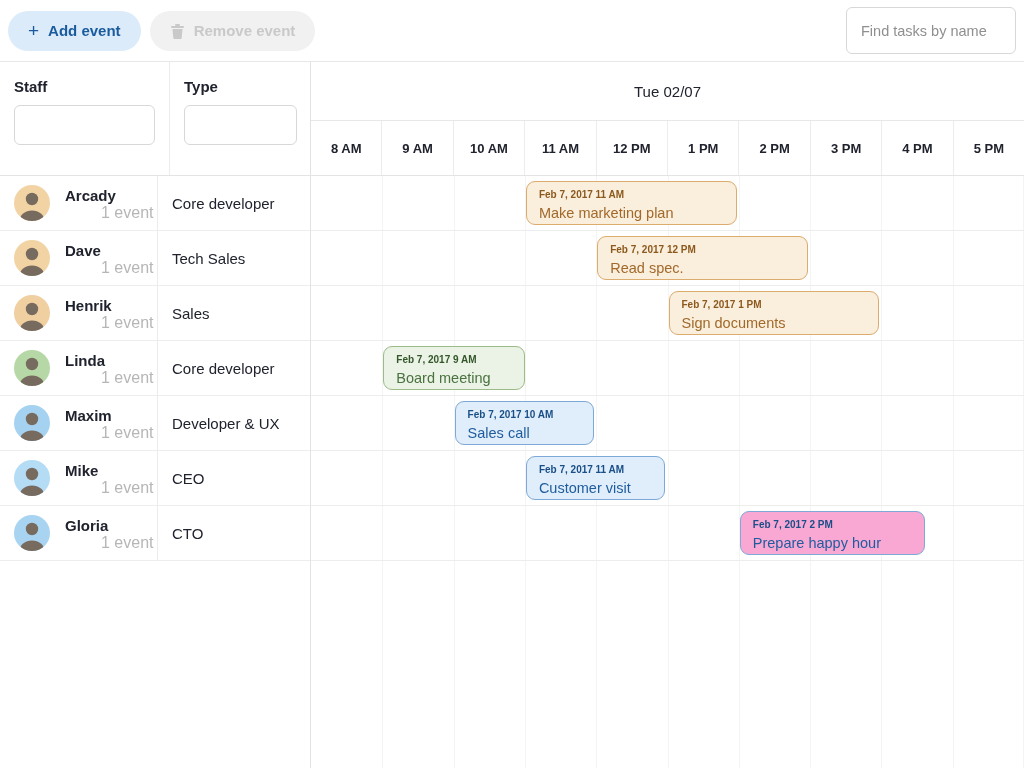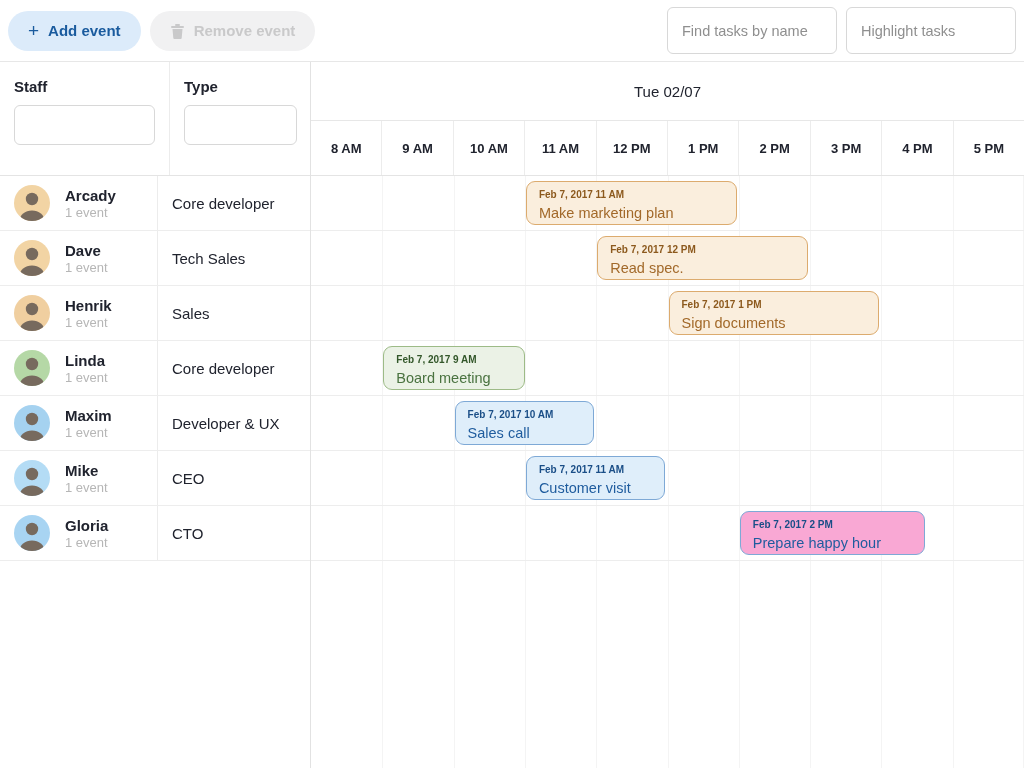--- a/index.html
+++ b/index.html
@@ -58,21 +58,21 @@
   
   .res-row{display:flex;height:55px;box-sizing:border-box;border-bottom:1px solid #ededed;}
   .res-staff{
     width:158px;box-sizing:border-box;border-right:1px solid #ececec;
     display:flex;align-items:center;padding-left:14px;gap:15px;
   }
   .avatar{width:36px;height:36px;border-radius:50%;overflow:hidden;flex:0 0 36px;}
   .avatar svg{display:block;}
   .res-nameblock{display:flex;flex-direction:column;}
   .res-name{font-size:15px;font-weight:700;line-height:18px;}
-  .res-sub{font-size:13px;color:#b6b6b6;line-height:15px;}
+  .res-sub{font-size:16px;color:#b6b6b6;line-height:15px;margin-left:36px;}
   .res-type{flex:1;display:flex;align-items:center;padding-left:14px;font-size:15px;}
 
   
   .timeline{width:713px;display:flex;flex-direction:column;}
   .day-header{
     height:59px;box-sizing:border-box;border-bottom:1px solid #e7e7e7;
     display:flex;align-items:center;justify-content:center;
     font-size:15px;font-weight:500;
   }
   .hour-header{
@@ -110,21 +110,20 @@
         <svg width="15" height="16" viewBox="0 0 15 16" fill="#c9c9ca">
           <rect x="1" y="3" width="13" height="2" rx="1"></rect>
           <rect x="5" y="1" width="5" height="2" rx="1"></rect>
           <path d="M2.5 6 h10 l-0.8 9 a1 1 0 0 1 -1 0.9 h-6.4 a1 1 0 0 1 -1 -0.9 z"></path>
         </svg>
       </span>
       <span>Remove event</span>
     </button>
     <div class="toolbar-spacer"></div>
     <input type="text" placeholder="Find tasks by name" style="">
-    <input type="text" placeholder="Highlight tasks" style="">
   </div>
 
   <div class="main">
 
     <div class="left-panel">
       <div class="panel-header">
         <div class="ph-col staff">
           <div class="ph-label">Staff</div>
           <input class="ph-filter" type="text" style="">
         </div>

